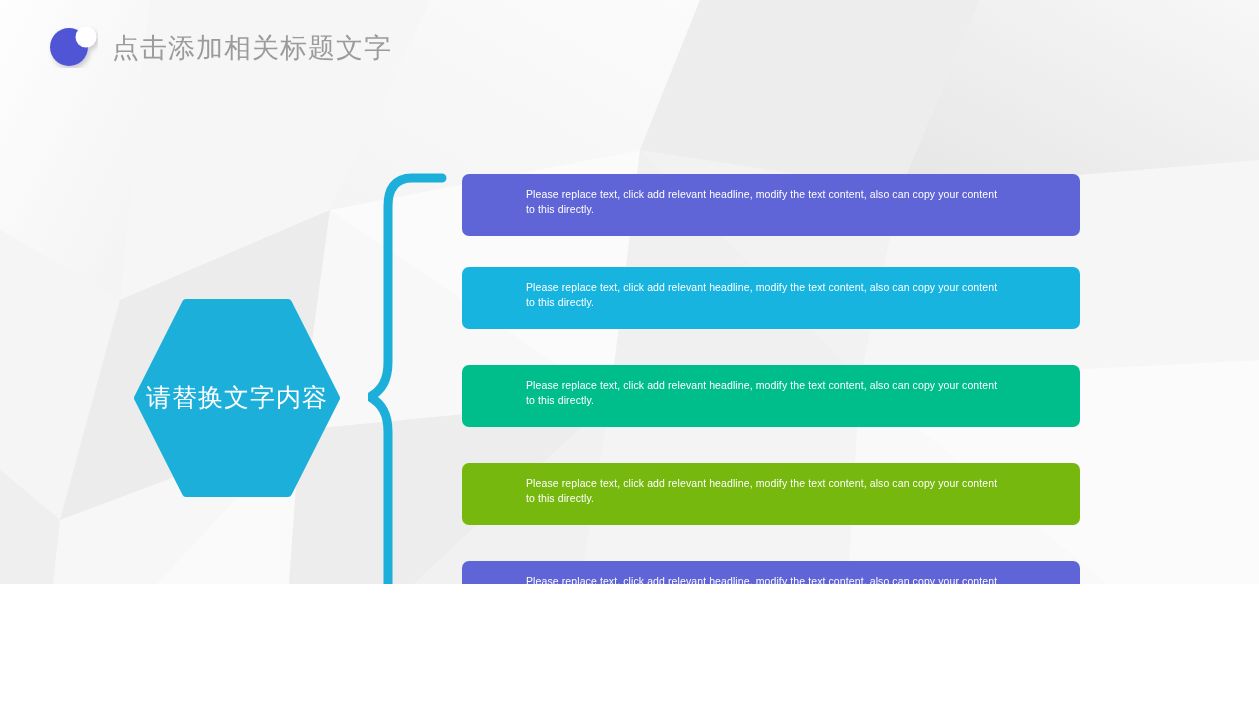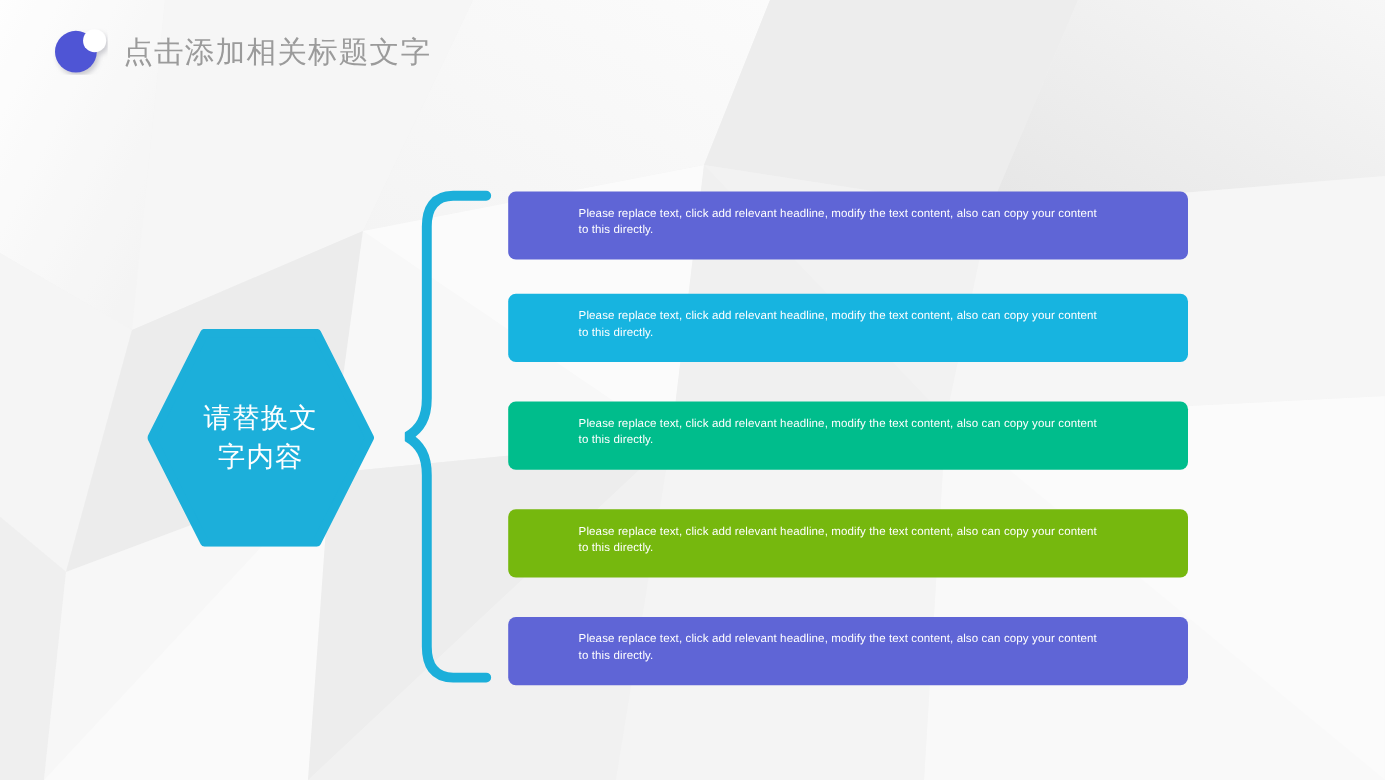--- a/index.html
+++ b/index.html
@@ -7,21 +7,21 @@
     padding: 0;
     background: #ffffff;
   }
   body {
     font-family: "Liberation Sans", sans-serif;
   }
 
   #slide {
     position: relative;
     width: 1259px;
-    height: 709px;
+    height: 584px;
     overflow: hidden;
     background: #f2f2f2;
   }
 
   
   #bg-poly {
     position: absolute;
     inset: 0;
     width: 1259px;
     height: 709px;
@@ -71,21 +71,21 @@
     width: 206px;
     height: 198px;
   }
   #hexagon-label {
     position: absolute;
     left: 0;
     top: 0;
     width: 206px;
     height: 198px;
     display: flex;
-    flex-direction: column;
+    flex-direction: row;
     align-items: center;
     justify-content: center;
     color: #ffffff;
     font-size: 25px;
     line-height: 36px;
     letter-spacing: 1px;
     text-align: center;
     font-family: "DejaVu Sans", "Liberation Sans", sans-serif;
   }
   #hexagon-label span { display: block; }

